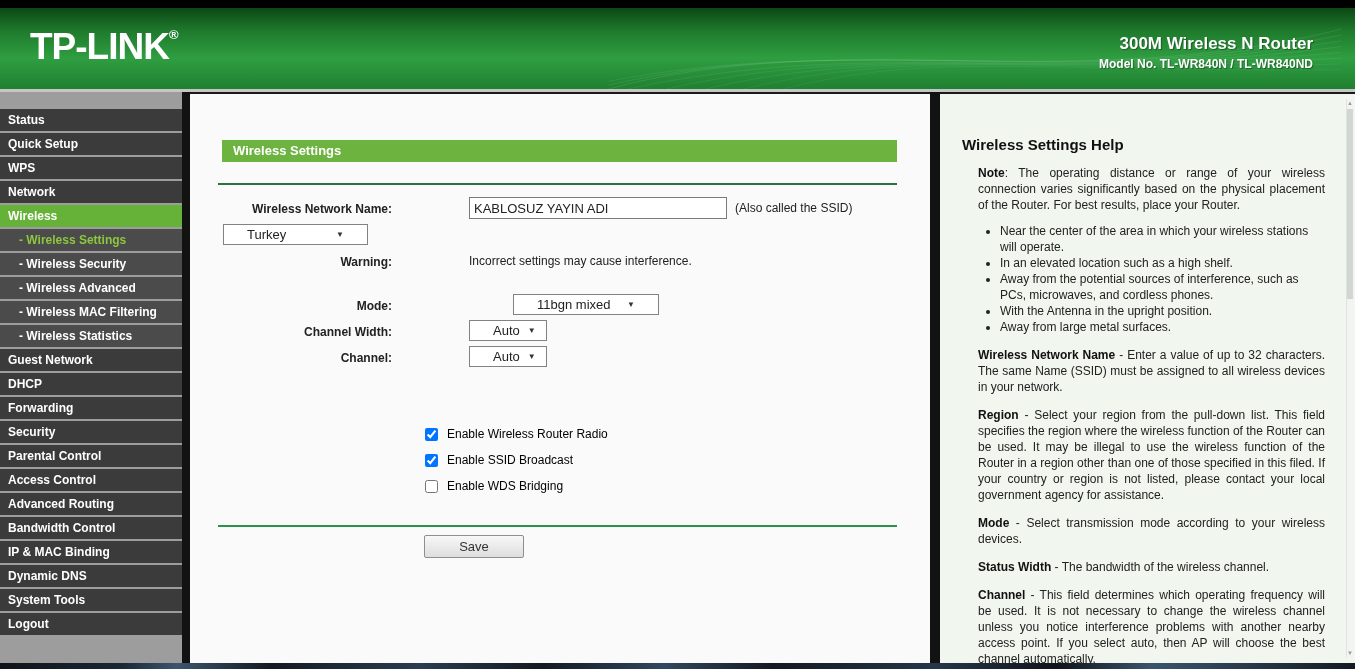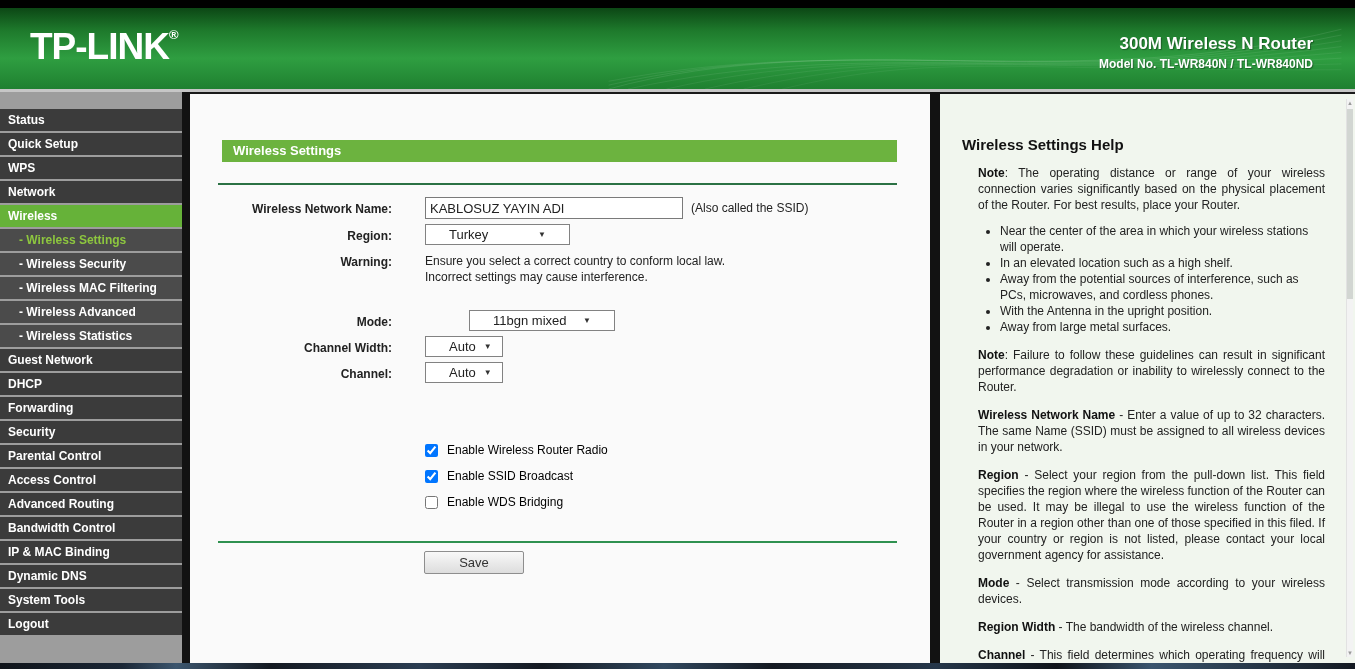--- a/index.html
+++ b/index.html
@@ -33,21 +33,21 @@
   .vdivider1 { width:8px; background:#121212; }
   .vdivider2 { width:10px; background:#121212; }
 
   
   .main { width:740px; background:#fafafa; border-top:2px solid #1a1a1a; position:relative; overflow:hidden; }
   .title-bar { margin:46px 33px 0 32px; height:22px; line-height:22px; background:#6cb33f;
                color:#fff; font-size:13px; font-weight:bold; padding-left:11px; }
   .hr1 { margin:21px 33px 0 28px; border-top:2px solid #2b7144; }
   .hr2 { margin:29px 33px 0 28px; border-top:2px solid #2f9150; }
   .form { margin-top:12px; }
-  .row { display:flex; margin-bottom:5px; align-items:flex-start; }
+  .row { display:flex; margin-bottom:5px; align-items:flex-start;gap:44px; }
   .lbl { width:202px; text-align:right; font-size:12px; font-weight:bold; color:#222; padding-top:5px; }
   .val { margin-left:33px; display:flex; align-items:center; }
   .txt-input { width:258px; height:22px; border:1px solid #7a7a7a; font-size:13px; padding:0 4px;
                font-family:"Liberation Sans", sans-serif; color:#222; background:#fff; }
   .note { font-size:12px; color:#222; margin-left:8px; }
   .sel { border:1px solid #828282; background:#fff; height:21px; display:inline-flex;
          align-items:center; font-size:13px; color:#222; padding:0 23px; cursor:default; }
   .sel .arrow { font-size:8px; color:#333; margin-left:auto; padding-left:8px; }
   .warn { font-size:12px; color:#222; line-height:16px; padding-top:3px; }
   .gap-mode { margin-top:25px; }
@@ -110,22 +110,22 @@
   <div class="body">
 
     <div class="sidebar">
         <div class="menu-item">Status</div>
         <div class="menu-item">Quick Setup</div>
         <div class="menu-item">WPS</div>
         <div class="menu-item">Network</div>
         <div class="menu-item active">Wireless</div>
         <div class="menu-item sub active">- Wireless Settings</div>
         <div class="menu-item sub">- Wireless Security</div>
+        <div class="menu-item sub">- Wireless Advanced</div>
         <div class="menu-item sub">- Wireless MAC Filtering</div>
-        <div class="menu-item sub">- Wireless Advanced</div>
         <div class="menu-item sub">- Wireless Statistics</div>
         <div class="menu-item">Guest Network</div>
         <div class="menu-item">DHCP</div>
         <div class="menu-item">Forwarding</div>
         <div class="menu-item">Security</div>
         <div class="menu-item">Parental Control</div>
         <div class="menu-item">Access Control</div>
         <div class="menu-item">Advanced Routing</div>
         <div class="menu-item">Bandwidth Control</div>
         <div class="menu-item">IP &amp; MAC Binding</div>
@@ -143,34 +143,32 @@
       <div class="form">
         <div class="row">
           <div class="lbl">Wireless Network Name:</div>
           <div class="val">
             <input class="txt-input" type="text" value="KABLOSUZ YAYIN ADI" style="">
             <span class="note">(Also called the SSID)</span>
           </div>
         </div>
 
         <div class="row">
-          <div class="lbl">Region:</div>
           <div class="val">
             <div class="sel" style="width:145px;">
               <span>Turkey</span>
               <span class="arrow">▼</span>
             </div>
           </div>
         </div>
 
         <div class="row">
           <div class="lbl">Warning:</div>
           <div class="val">
             <div class="warn">
-              <div>Ensure you select a correct country to conform local law.</div>
               <div>Incorrect settings may cause interference.</div>
             </div>
           </div>
         </div>
 
         <div class="row gap-mode">
           <div class="lbl">Mode:</div>
           <div class="val">
             <div class="sel" style="width:146px;margin-left:44px;">
               <span>11bgn mixed</span>
@@ -227,25 +225,24 @@
       <h2>Wireless Settings Help</h2>
       <div id="help-body">
           <p><b>Note</b>: The operating distance or range of your wireless connection varies significantly based on the physical placement of the Router. For best results, place your Router.</p>
           <ul>
             <li>Near the center of the area in which your wireless stations will operate.</li>
             <li>In an elevated location such as a high shelf.</li>
             <li>Away from the potential sources of interference, such as PCs, microwaves, and cordless phones.</li>
             <li>With the Antenna in the upright position.</li>
             <li>Away from large metal surfaces.</li>
           </ul>
-          <p><b>Note</b>: Failure to follow these guidelines can result in significant performance degradation or inability to wirelessly connect to the Router.</p>
           <p><b>Wireless Network Name</b> - Enter a value of up to 32 characters. The same Name (SSID) must be assigned to all wireless devices in your network.</p>
           <p><b>Region</b> - Select your region from the pull-down list. This field specifies the region where the wireless function of the Router can be used. It may be illegal to use the wireless function of the Router in a region other than one of those specified in this filed. If your country or region is not listed, please contact your local government agency for assistance.</p>
           <p><b>Mode</b> - Select transmission mode according to your wireless devices.</p>
-          <p><b>Region Width</b> - The bandwidth of the wireless channel.</p>
+          <p><b>Status Width</b> - The bandwidth of the wireless channel.</p>
           <p><b>Channel</b> - This field determines which operating frequency will be used. It is not necessary to change the wireless channel unless you notice interference problems with another nearby access point. If you select auto, then AP will choose the best channel automatically.</p>
         </div>
       <div class="help-scrollbar">
         <div class="sb-arrow sb-up">▲</div>
         <div class="thumb"></div>
         <div class="sb-arrow sb-down">▼</div>
       </div>
     </div>
 
   </div>

